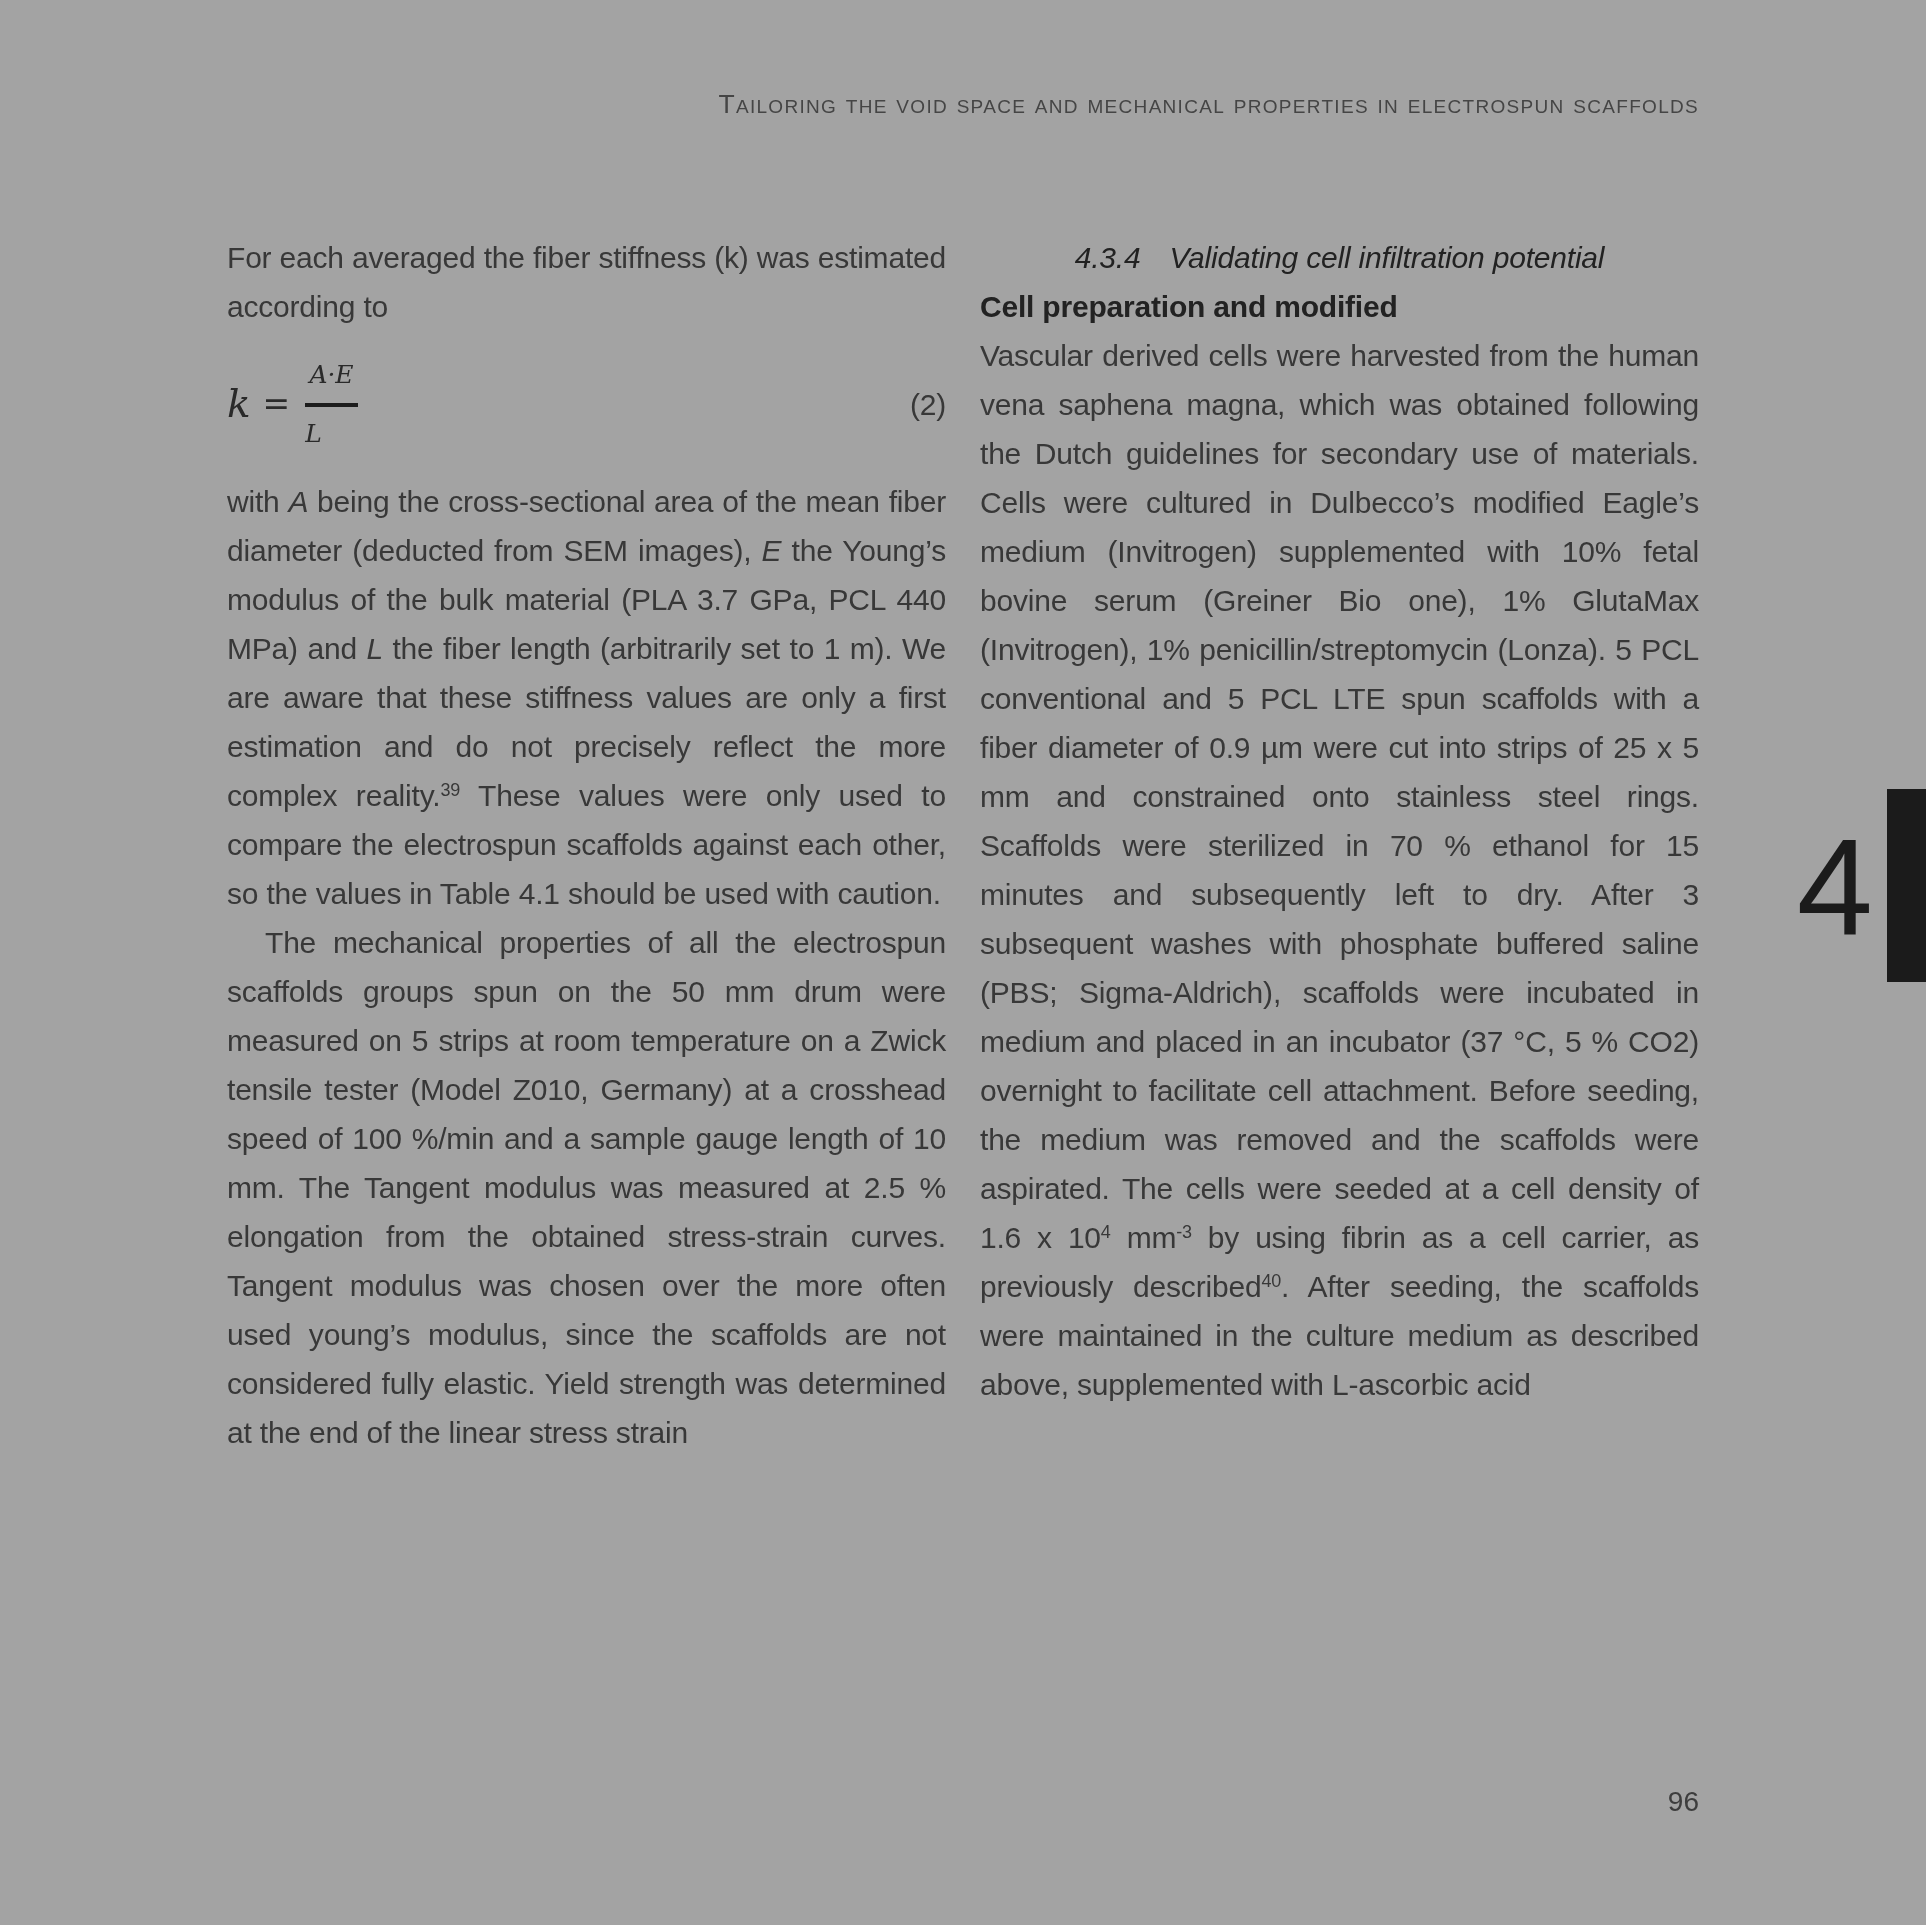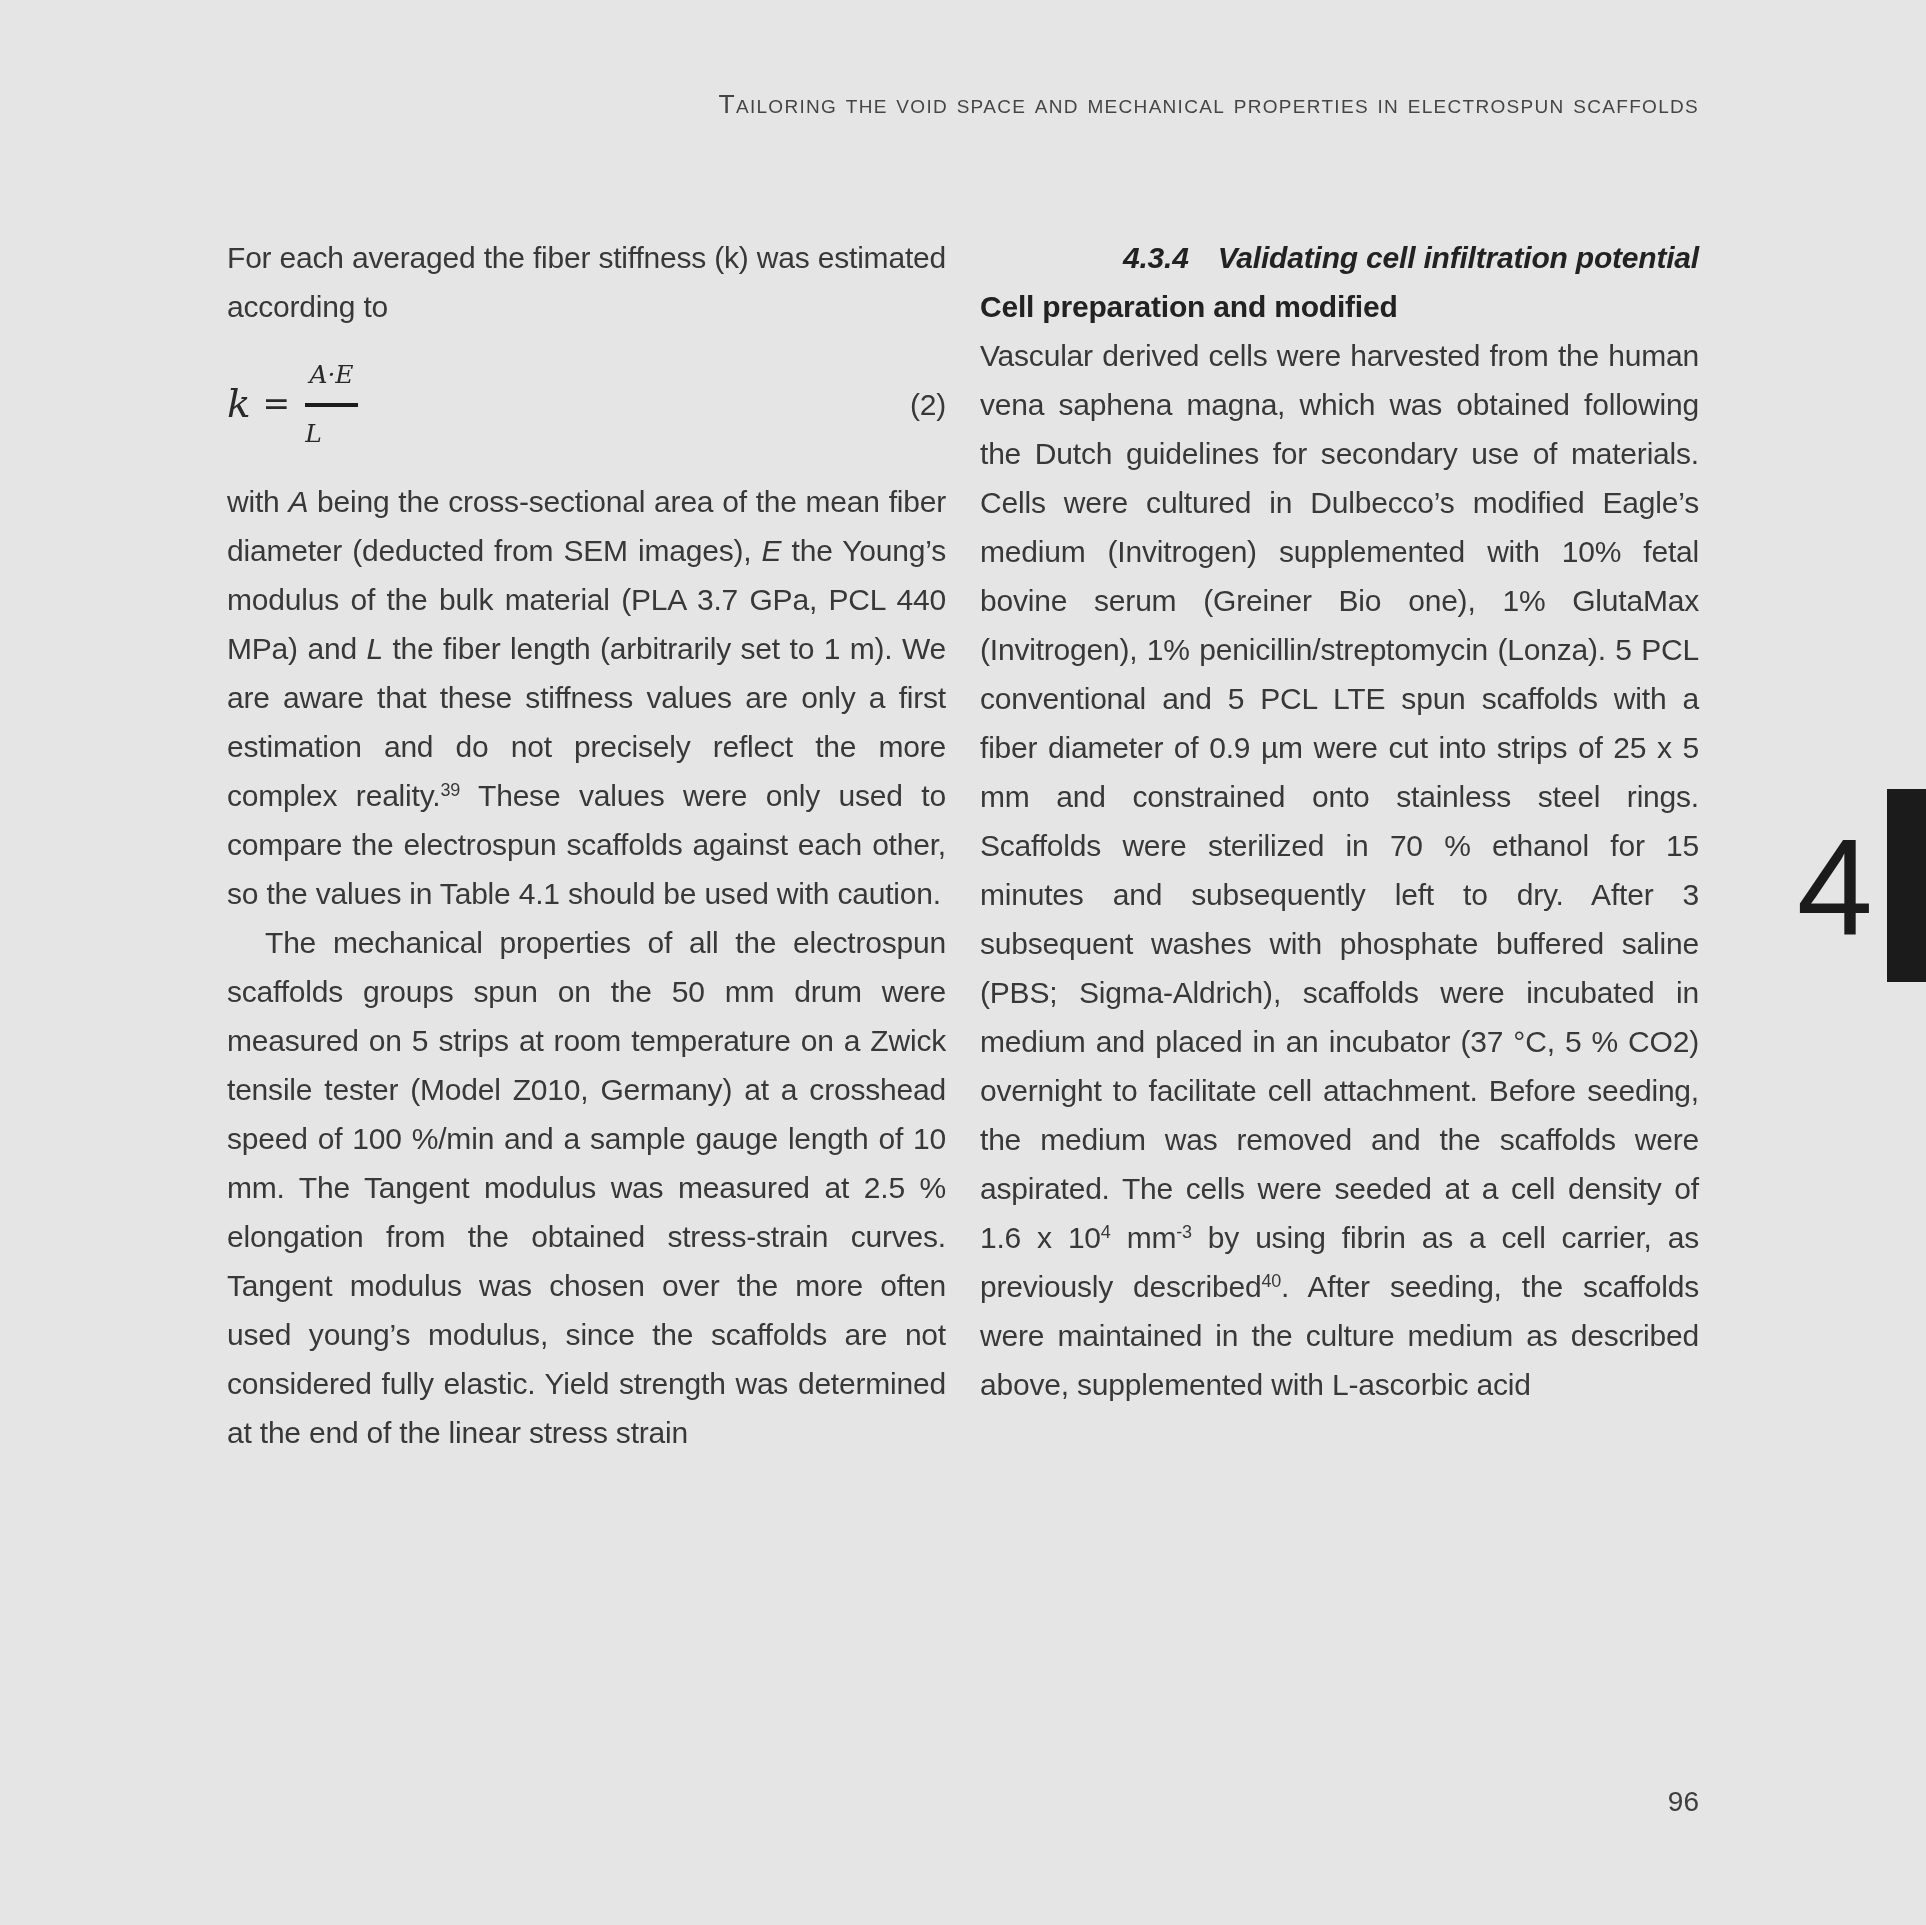--- a/index.html
+++ b/index.html
@@ -1,20 +1,20 @@
 <!DOCTYPE html>
 <html style="font-size:13.7px"><head>
 <meta charset="utf-8">
 <style>
   html, body { margin: 0; padding: 0; }
   .page {
     position: relative;
     width: 1926px;
     height: 1925px;
-    background: #e5e5e5;
+    background: #a3a3a3;
     font-family: "Liberation Sans", sans-serif;
     color: #383838;
     overflow: hidden;
   }
   .running-header {
     position: absolute;
     top: 86px;
     right: 227px;
     font-size: 26.5px;
     line-height: 36px;
@@ -35,24 +35,24 @@
   .col-left  { left: 227px; }
   .col-right { left: 980px; }
   .col p { margin: 0; }
   .para-gap { margin-bottom: 49px !important; }
   .subhead {
     font-weight: bold;
     color: #222222;
     text-align: left;
   }
   .section-head {
-    font-weight: bold;
+    font-weight: normal;
     font-style: italic;
     color: #222222;
-    text-align: right;
+    text-align: center;
   }
   .section-head .sec-num { margin-right: 29px; font-style: italic; }
   .indent-first { text-indent: 38px; }
   .it  { font-style: italic; }
   .sup { font-size: 60%; position: relative; top: -0.55em; line-height: 0; }
   .equation {
     height: 146px;
     display: flex;
     align-items: center;
     justify-content: space-between;

